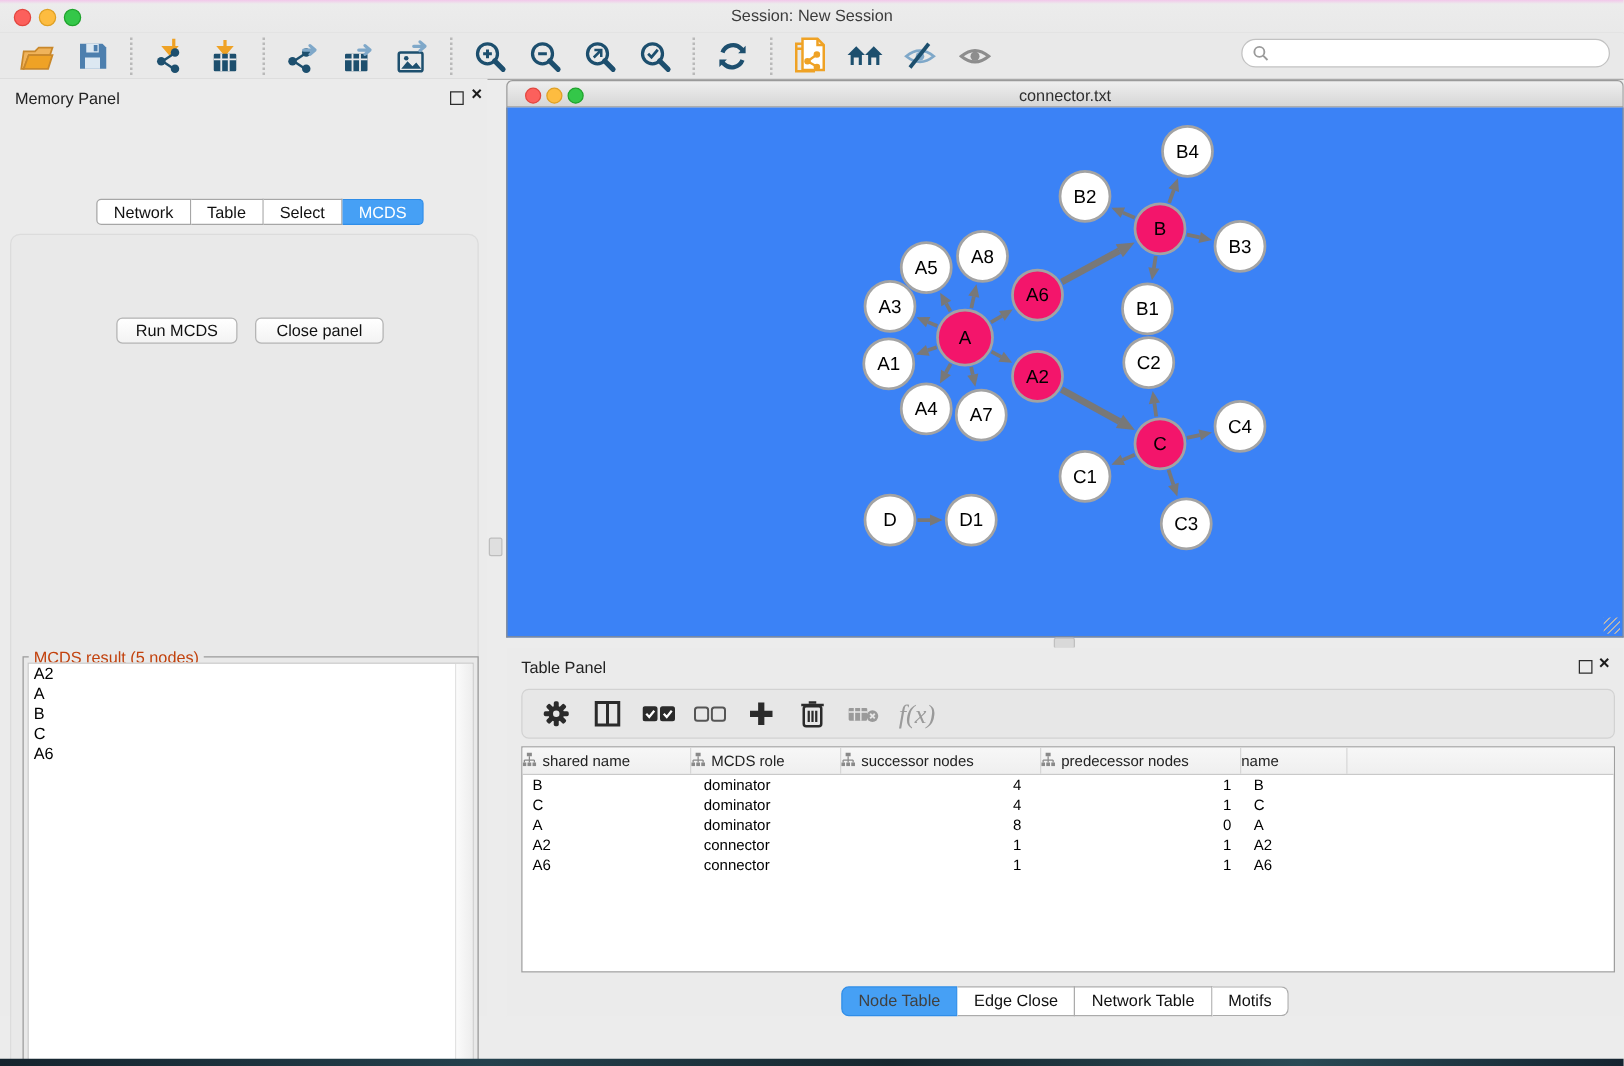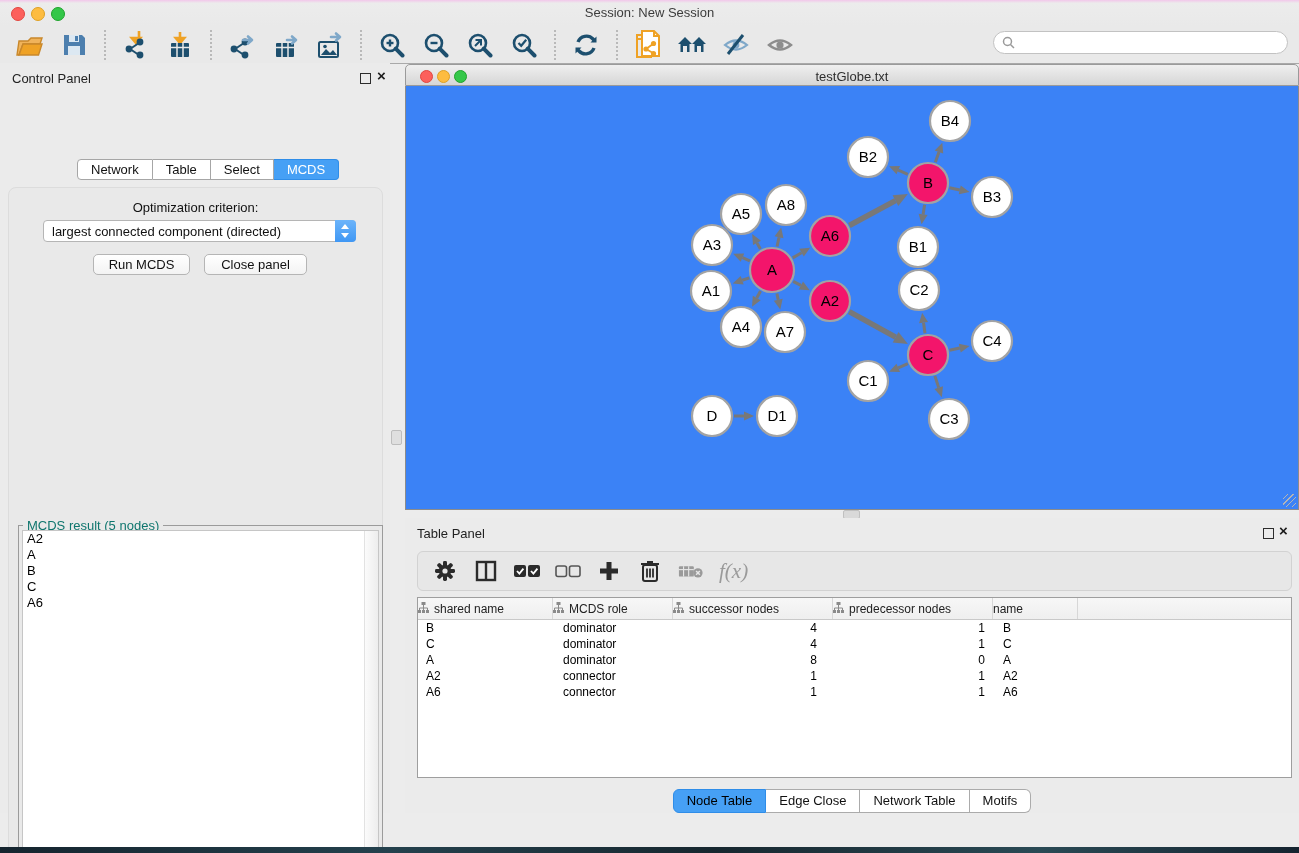--- a/index.html
+++ b/index.html
@@ -33,21 +33,21 @@
   .cp-body{position:absolute;left:8px;top:124px;width:373px;height:679px;background:#e9e9e9;border:1px solid #dcdcdc;border-radius:8px;}
   .opt-label{position:absolute;left:0;top:12px;width:100%;text-align:center;font-size:13px;color:#111;}
   .dropdown{position:absolute;left:34px;top:32px;width:313px;height:22px;background:#fff;border:1px solid #b5b5b5;border-radius:4px;box-sizing:border-box;display:flex;align-items:center;}
   .dropdown .val{flex:1;font-size:13px;padding-left:8px;color:#111;white-space:nowrap;}
   .dd-stepper{width:21px;height:22px;margin:-1px -1px 0 0;background:linear-gradient(180deg,#6cb4fa,#3f97f4);border-radius:0 4px 4px 0;position:relative;}
   .dd-stepper:before,.dd-stepper:after{content:"";position:absolute;left:6px;border-left:4.5px solid transparent;border-right:4.5px solid transparent;}
   .dd-stepper:before{top:4px;border-bottom:5px solid #fff;}
   .dd-stepper:after{bottom:4px;border-top:5px solid #fff;}
   .cp-btn{position:absolute;height:21px;background:linear-gradient(180deg,#ffffff,#f3f3f3);border:1px solid #b5b5b5;border-radius:5px;font-size:13px;color:#111;display:flex;align-items:center;justify-content:center;box-sizing:border-box;}
   .groupbox{position:absolute;left:9px;top:337px;width:363px;height:336px;border:1px solid #9b9b9b;}
-  .groupbox .gb-title{position:absolute;left:4px;top:-8px;background:#e9e9e9;padding:0 4px;font-size:13px;color:#0f766e;}
+  .groupbox .gb-title{position:absolute;left:4px;top:-8px;background:#e9e9e9;padding:0 4px;font-size:13px;color:#c2410c;}
   .gb-list{position:absolute;left:3px;top:4px;right:3px;bottom:3px;background:#fff;border:1px solid #c6c6c6;overflow:hidden;}
   .gb-scroll{position:absolute;top:0;right:0;width:13px;height:100%;background:linear-gradient(90deg,#fbfbfb,#ededed);border-left:1px solid #e2e2e2;}
   .gb-item{font-size:13px;color:#000;line-height:16px;padding-left:4px;}
   
   .netwin{position:absolute;left:405px;top:64px;width:894px;height:452px;}
   .net-titlebar{position:absolute;left:0;top:0;right:0;height:22px;background:linear-gradient(180deg,#efefef,#d6d6d6);border:1px solid #9a9a9a;border-radius:5px 5px 0 0;box-sizing:border-box;}
   .net-titlebar .title{position:absolute;width:100%;text-align:center;top:4px;font-size:13px;color:#2e2e2e;}
   .ntl{position:absolute;top:5px;width:11px;height:11px;border-radius:50%;}
   .net-canvas{position:absolute;left:0;top:22px;right:0;bottom:6px;background:#3b82f6;border:1px solid #8b8b8b;border-top:none;box-sizing:border-box;}
   .grip{position:absolute;right:2px;bottom:2px;width:13px;height:13px;background:
@@ -63,21 +63,21 @@
   .thead{display:flex;height:21px;background:linear-gradient(180deg,#f7f7f7,#efefef);border-bottom:1px solid #c9c9c9;}
   .th{display:flex;align-items:center;justify-content:flex-start;font-size:12px;color:#222;border-right:1px solid #d7d7d7;box-sizing:border-box;position:relative;gap:5px;}
   .th svg{flex:0 0 auto;}
   .trow{display:flex;height:16px;align-items:center;}
   .td{font-size:12px;color:#000;box-sizing:border-box;white-space:nowrap;overflow:hidden;}
   
   .bot-tabs{position:absolute;left:0;right:0;top:271px;display:flex;justify-content:center;}
   .bot-tab{height:22px;line-height:22px;padding:0 13px;font-size:13px;background:#fff;border:1px solid #ababab;border-left:none;color:#111;}
   .bot-tab:first-child{border-left:1px solid #ababab;border-radius:6px 0 0 6px;}
   .bot-tab:last-child{border-radius:0 6px 6px 0;}
-  .bot-tab.active{background:#46a0f5;border-color:#2f8de8;color:#000000;}
+  .bot-tab.active{background:#46a0f5;border-color:#2f8de8;color:#404040;}
   
   .statusbar{position:absolute;left:0;top:813px;width:1299px;height:34px;background:#ececec;border-top:1px solid #c2c2c2;}
   .list-btn{position:absolute;left:12px;top:8px;width:25px;height:24px;background:#f4f4f4;border:1px solid #a8a8a8;border-radius:3px;display:flex;align-items:center;justify-content:center;}
   .mem-btn{position:absolute;right:7px;top:8px;width:86px;height:25px;background:#fff;border:1px solid #ababab;border-radius:4px;display:flex;align-items:center;justify-content:center;gap:6px;font-size:13px;color:#111;}
   .mem-dot{width:11px;height:11px;border-radius:50%;background:#1ea33b;}
   .desktop{position:absolute;left:0;top:847px;width:1299px;height:6px;background:linear-gradient(90deg,#15242e,#24414d 30%,#17272f 55%,#2a4a55 80%,#152430);}
 </style>
 </head>
 <body>
 
@@ -257,35 +257,30 @@
     <div class="searchbox">
       <svg width="13" height="13" viewBox="0 0 13 13">
         <circle cx="5.5" cy="5.5" r="4" fill="none" stroke="#9a9a9a" stroke-width="1.5"></circle>
         <line x1="8.5" y1="8.5" x2="12" y2="12" stroke="#9a9a9a" stroke-width="1.5"></line>
       </svg>
       <input type="text" placeholder="" style="">
     </div>
   </div>
 
   <div class="cpanel">
-    <div class="panel-head">Control Panel</div>
+    <div class="panel-head">Memory Panel</div>
     <span class="panel-float" style="left:360px;"></span>
     <span class="panel-close" style="left:377px;">×</span>
     <div class="cp-tabs" id="cp-tabs">
         <div class="cp-tab">Network</div>
         <div class="cp-tab">Table</div>
         <div class="cp-tab">Select</div>
         <div class="cp-tab active">MCDS</div>
       </div>
     <div class="cp-body">
-      <div class="opt-label">Optimization criterion:</div>
-      <div class="dropdown">
-        <span class="val">largest connected component (directed)</span>
-        <span class="dd-stepper"></span>
-      </div>
       <div class="cp-btn" style="left:84px;top:66px;width:97px;">Run MCDS</div>
       <div class="cp-btn" style="left:195px;top:66px;width:103px;">Close panel</div>
       <div class="groupbox">
         <span class="gb-title">MCDS result (5 nodes)</span>
         <div class="gb-list" id="mcds-list">
           <div class="gb-scroll"></div>
         <div class="gb-item">A2</div>
             <div class="gb-item">A</div>
             <div class="gb-item">B</div>
             <div class="gb-item">C</div>
@@ -295,21 +290,21 @@
     </div>
   </div>
 
   <div class="vhandle"></div>
 
   <div class="netwin">
     <div class="net-titlebar">
       <span class="ntl tl red" style="left:14px;"></span>
       <span class="ntl tl yellow" style="left:31px;"></span>
       <span class="ntl tl green" style="left:48px;"></span>
-      <div class="title">testGlobe.txt</div>
+      <div class="title">connector.txt</div>
     </div>
     <div class="net-canvas">
       <svg id="graph-svg" width="892" height="424">
           <line x1="354.3764188075967" y1="163.0025630072714" x2="350.9824241395546" y2="156.87147586500183" stroke="#787878" stroke-width="3"></line>
           <polygon points="346.13926530938653,148.12254378469825 354.9194435756912,154.6920543914262 347.045404703418,159.05089733857744" fill="#787878"></polygon>
           <line x1="371.05334582268216" y1="160.5380372518329" x2="373.051649493812" y2="151.26019877872977" stroke="#787878" stroke-width="3"></line>
           <polygon points="375.1572102532629,141.48438096699348 377.45076750909334,152.20770112048268 368.6525314785307,150.31269643697686" fill="#787878"></polygon>
           <line x1="343.84615384615387" y1="174.76923076923077" x2="336.46153846153845" y2="171.69230769230768" stroke="#787878" stroke-width="3"></line>
           <polygon points="327.2307692307692,167.84615384615384 338.1923076923077,167.53846153846152 334.7307692307692,175.84615384615384" fill="#787878"></polygon>
           <line x1="343.30709793921426" y1="191.8123105455164" x2="336.2027403335804" y2="194.25807299991493" stroke="#787878" stroke-width="3"></line>

